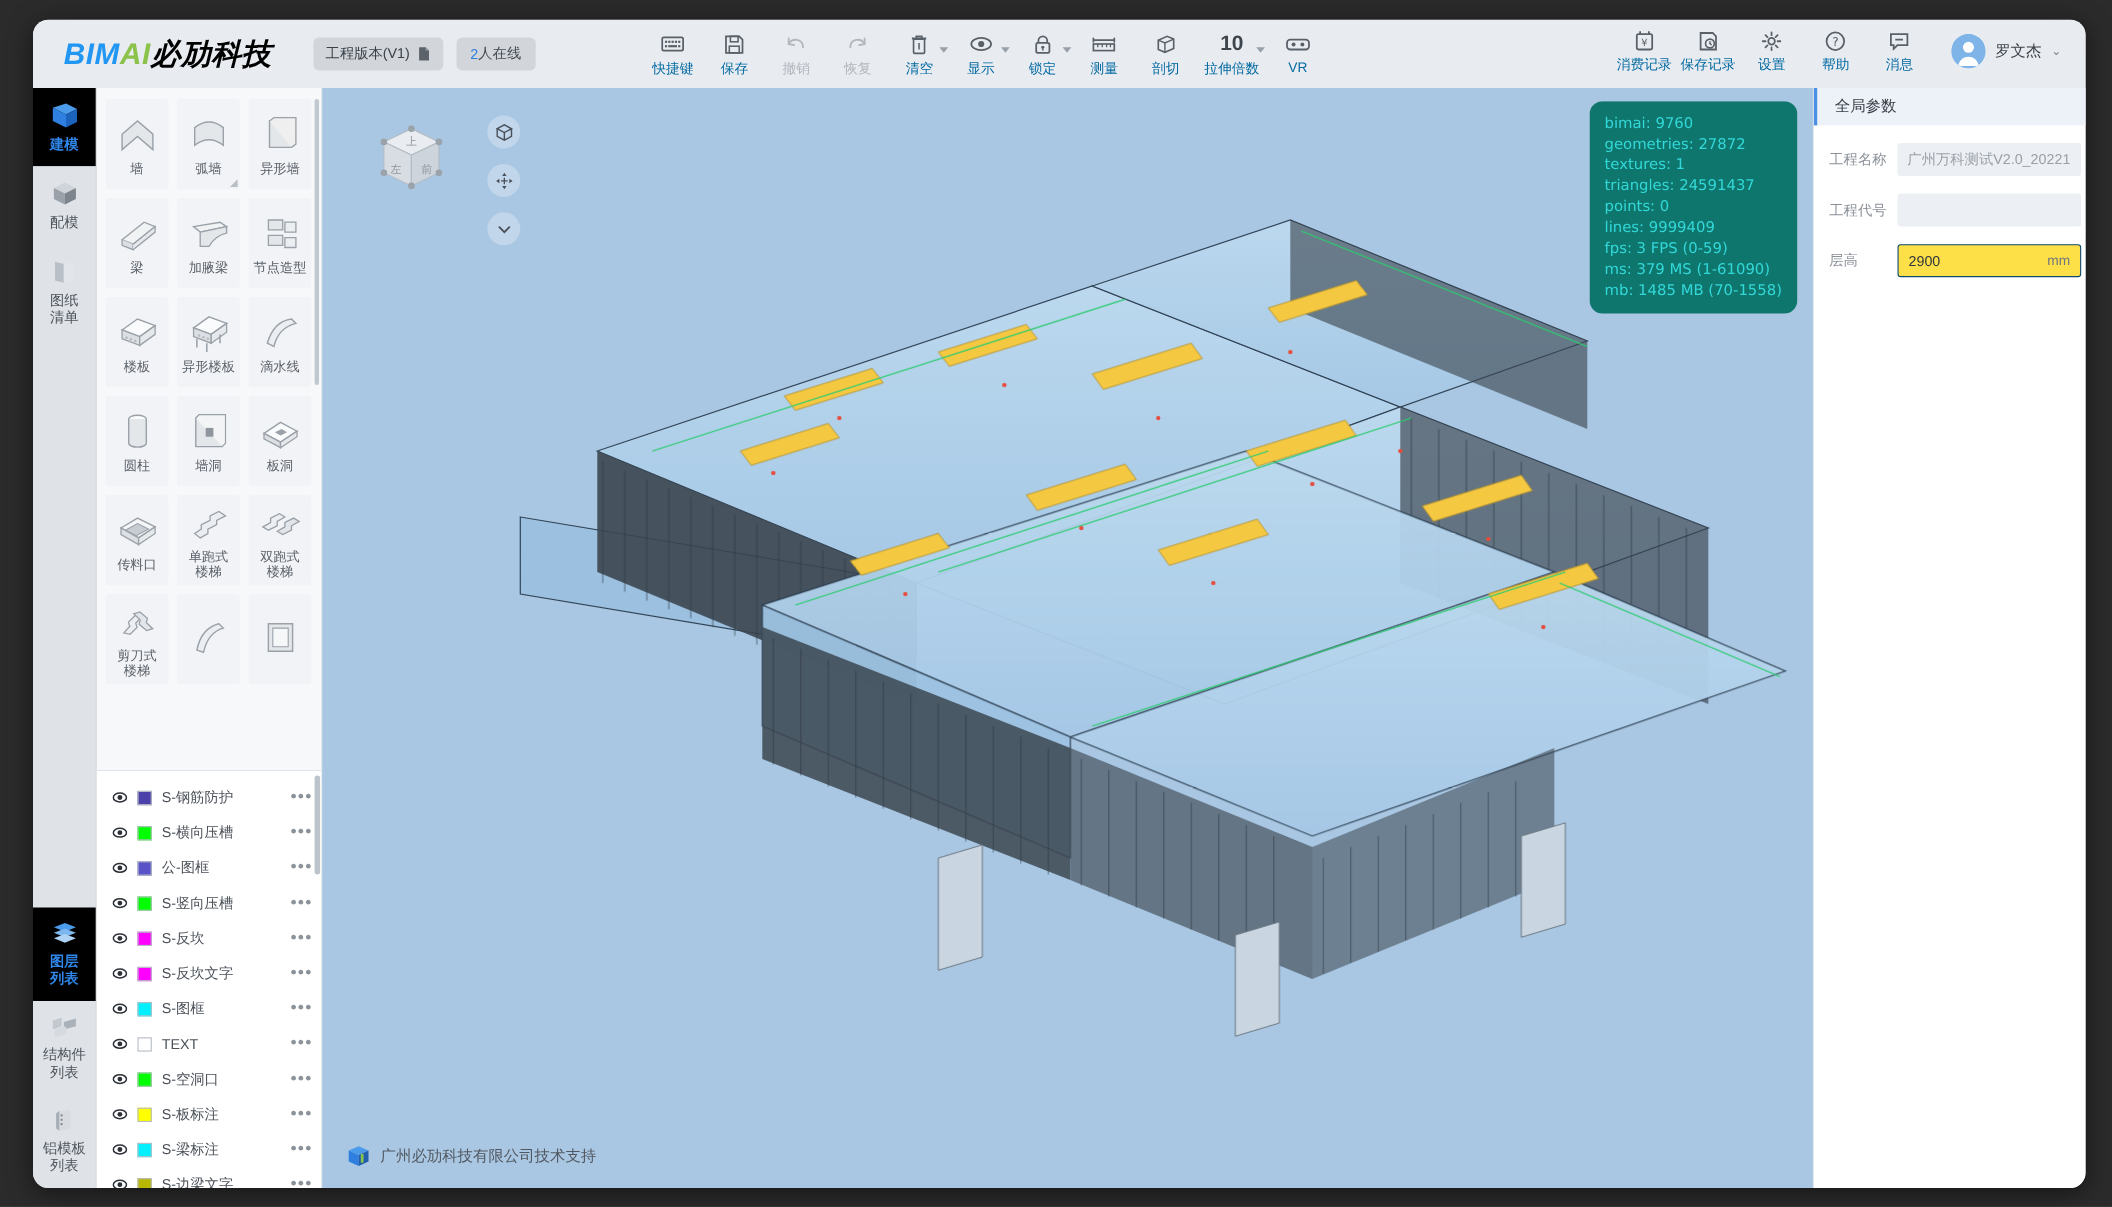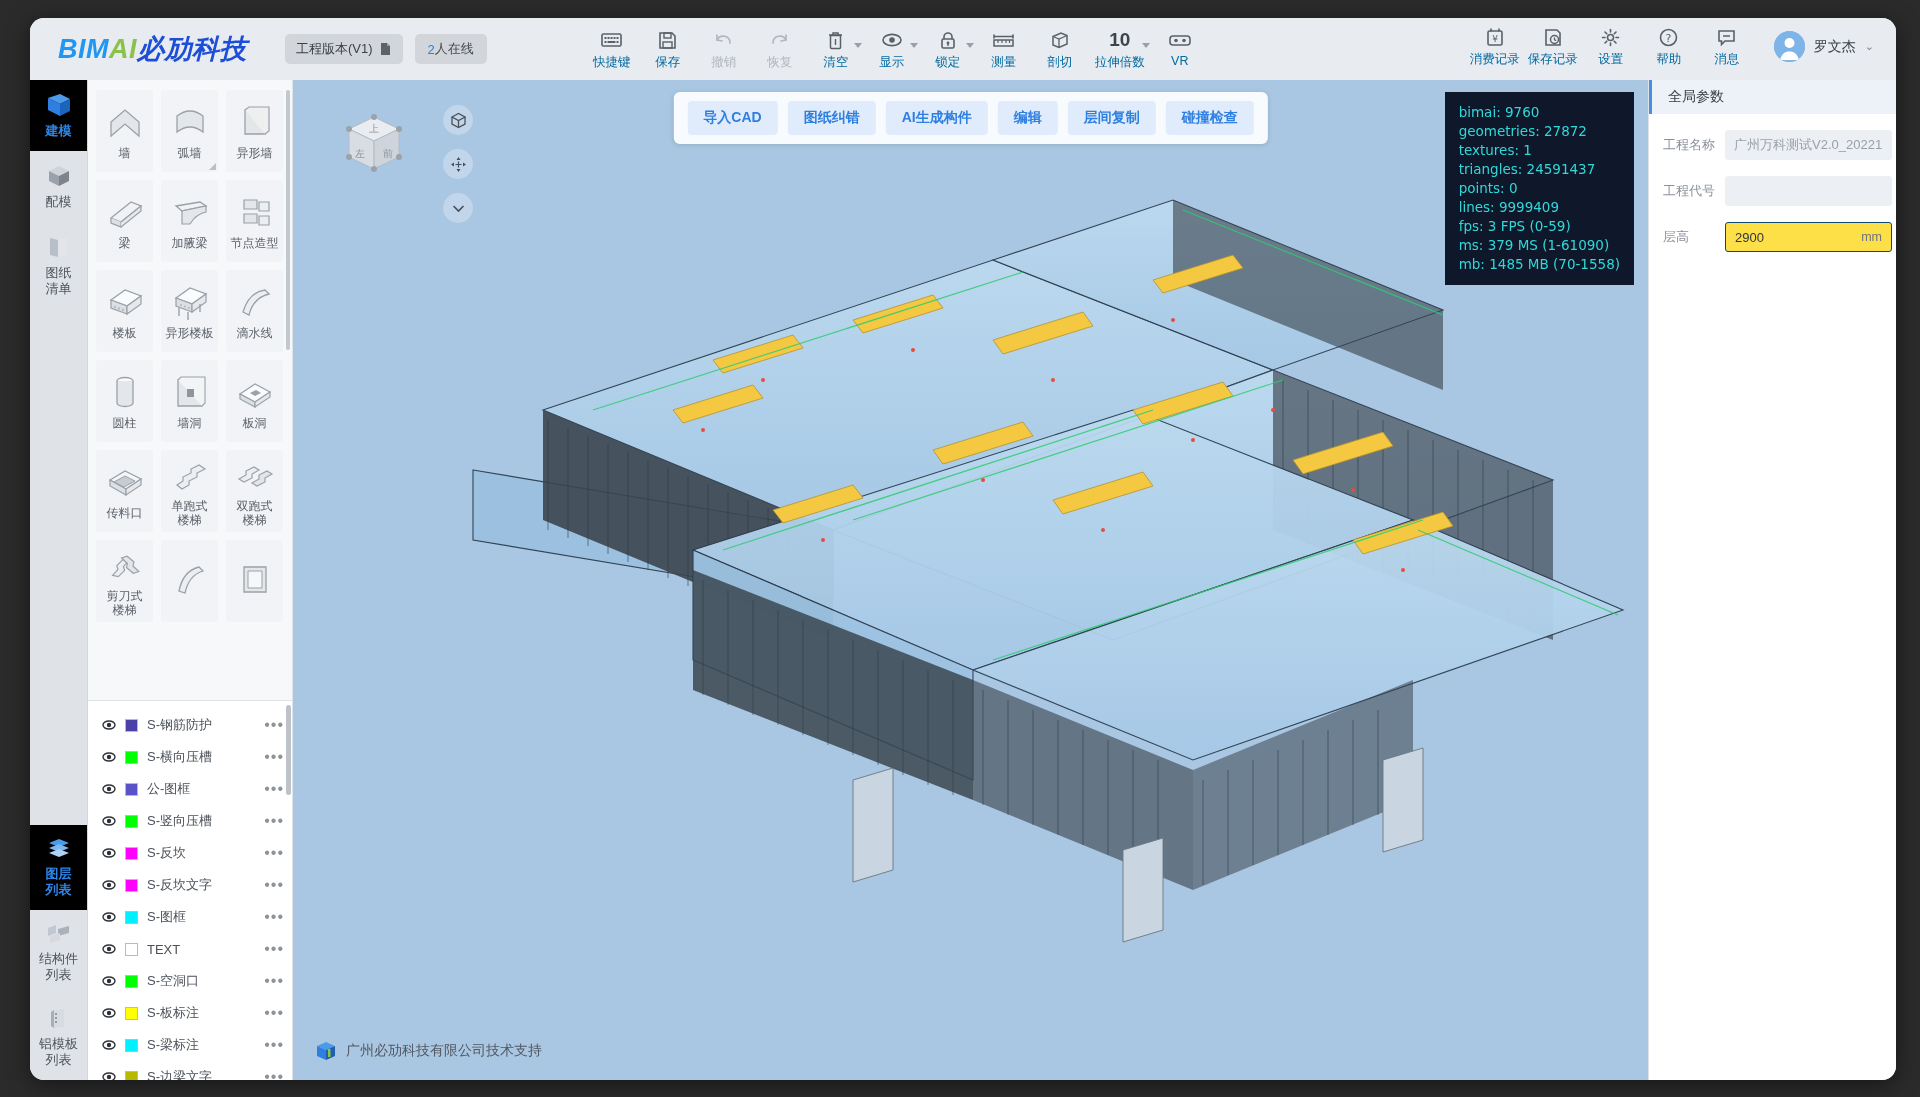--- a/index.html
+++ b/index.html
@@ -33,21 +33,21 @@
   .logo {
     margin-left: 28px;
     font-size: 27px;
     font-weight: bold;
     font-style: italic;
     letter-spacing: .5px;
     white-space: nowrap;
   }
   .logo .b1 { color: #2196f3; }
   .logo .b2 { color: #8bc34a; }
-  .logo .cn { color: #1d4ed8; }
+  .logo .cn { color: #000000; }
 
   .ver-chip {
     margin-left: 38px;
     background: #d2d6db;
     border-radius: 5px;
     height: 30px;
     padding: 0 11px;
     display: flex;
     align-items: center;
     gap: 6px;
@@ -248,22 +248,22 @@
   }
   .vp-tool {
     width: 30px; height: 30px; border-radius: 50%;
     background: rgba(255,255,255,.28);
     display: flex; align-items: center; justify-content: center;
     color: #4a5059; cursor: pointer;
   }
 
   .stats {
     position: absolute; right: 14px; top: 12px;
-    background: #0f172a;
-    border-radius: 0;
+    background: #0f766e;
+    border-radius: 12px;
     padding: 11px 14px;
     z-index: 5;
     min-width: 158px;
   }
   .stats .row {
     font-size: 13.5px;
     color: #32d8d8;
     line-height: 19px;
     font-family: "DejaVu Sans", sans-serif;
     white-space: nowrap;
@@ -984,28 +984,20 @@
               <path d="M8.5 5.5v6 M5.5 8.5h6" stroke="currentColor" stroke-width="1.2"></path>
             </svg>
         </div>
         <div class="vp-tool">
           <svg width="15" height="15" viewBox="0 0 15 15">
               <path d="M3 5.5 L7.5 10 L12 5.5" fill="none" stroke="currentColor" stroke-width="1.7" stroke-linecap="round"></path>
             </svg>
         </div>
       </div>
 
-      <div class="vp-actions" id="vp-actions">
-          <button class="vp-btn">导入CAD</button>
-          <button class="vp-btn">图纸纠错</button>
-          <button class="vp-btn">AI生成构件</button>
-          <button class="vp-btn">编辑</button>
-          <button class="vp-btn">层间复制</button>
-          <button class="vp-btn">碰撞检查</button>
-        </div>
 
       <div class="stats" id="stats">
           <div class="row">bimai:  9760</div>
           <div class="row">geometries:  27872</div>
           <div class="row">textures:  1</div>
           <div class="row">triangles:  24591437</div>
           <div class="row">points:  0</div>
           <div class="row">lines:  9999409</div>
           <div class="row">fps:  3 FPS (0-59)</div>
           <div class="row">ms:  379 MS (1-61090)</div>

